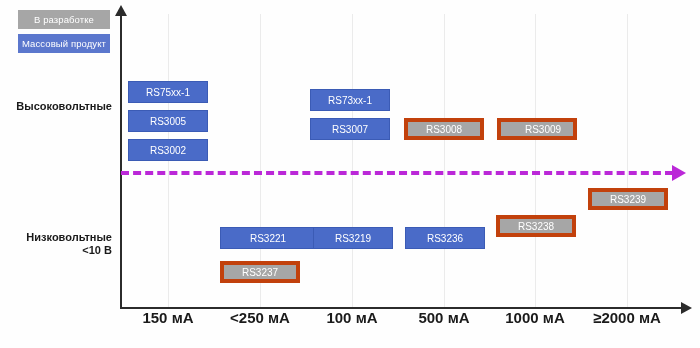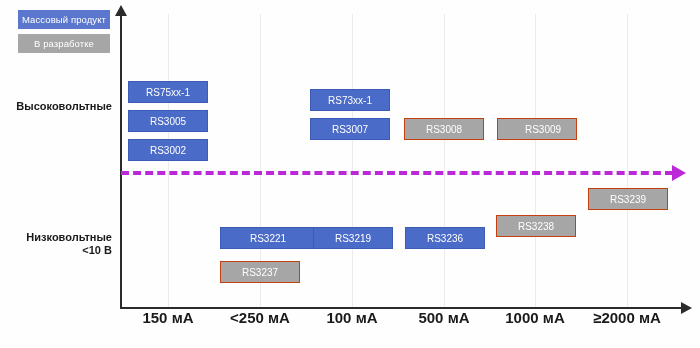--- a/index.html
+++ b/index.html
@@ -117,45 +117,45 @@
     height: 22px;
     display: flex;
     align-items: center;
     justify-content: center;
     font-size: 10px;
     color: #ffffff;
     white-space: nowrap;
     box-sizing: border-box;
   }
   .chip.mass { background: #4a6bc8; border: 1px solid #3b5bb5; }
-  .chip.dev  { background: #a6a6a6; border: 1px solid #c2410c; }
+  .chip.dev  { background: #a6a6a6; border: 4px solid #c2410c; }
 
   
   .tick-label {
     position: absolute;
     top: 309px;
     text-align: left;
     font-size: 15px;
     font-weight: bold;
     color: #1a1a1a;
     white-space: nowrap;
     transform: translateX(-50%);
   }
 </style>
 </head>
 <body>
 
 <div id="stage">
 
   <div class="legend">
+    <div class="legend-item dev">
+      <span>В разработке</span>
+    </div>
     <div class="legend-item mass">
       <span>Массовый продукт</span>
-    </div>
-    <div class="legend-item dev">
-      <span>В разработке</span>
     </div>
   </div>
 
   <div class="v-arrow"></div>
   <div class="v-axis"></div>
   <div class="h-axis"></div>
   <div class="h-arrow"></div>
 
   <div id="gridlines">
       <div class="gridline" style="left: 168px;"></div>

